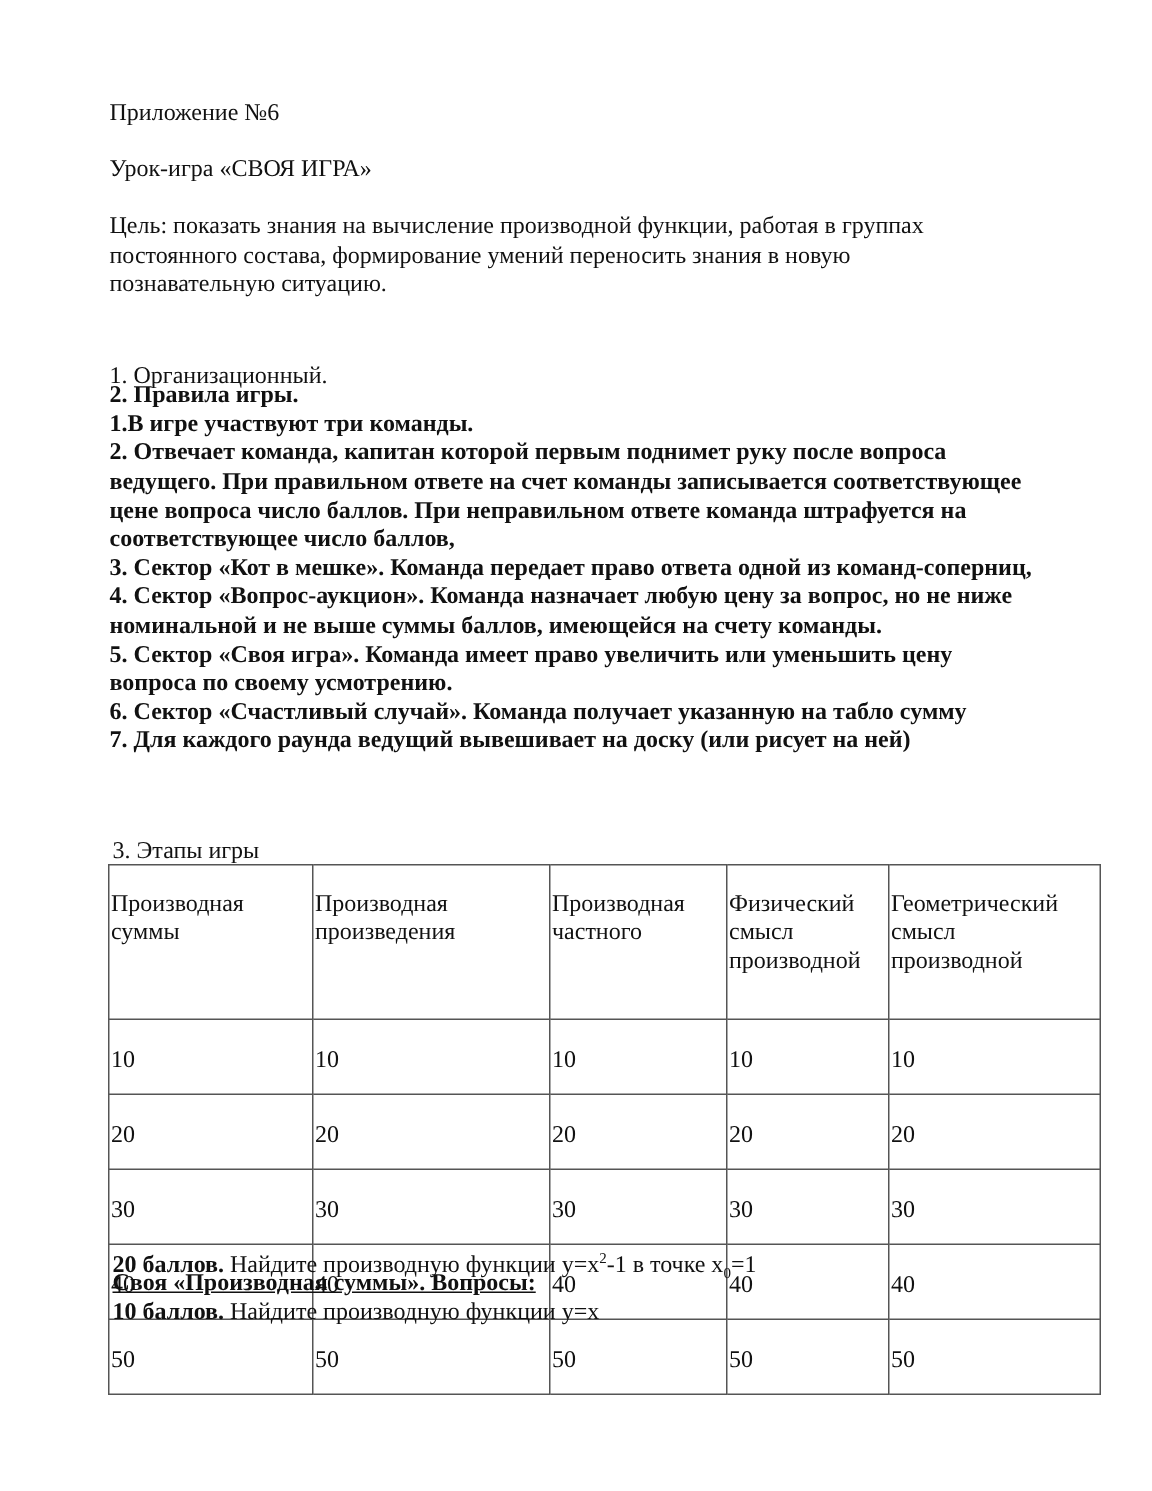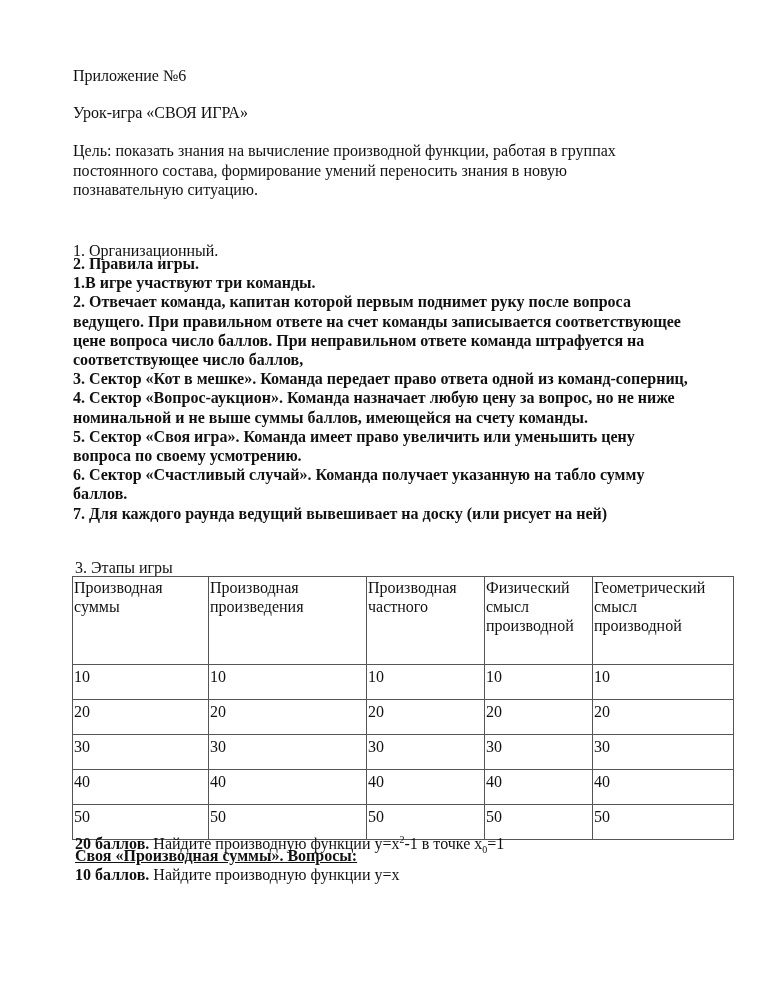--- a/index.html
+++ b/index.html
@@ -39,21 +39,21 @@
     position: absolute;
     left: -1px;
     top: 576px;
     border-collapse: collapse;
     font-size: 16px;
     line-height: 19px;
   }
   table.stages td {
     border: 1.5px solid #555555;
     vertical-align: top;
-    padding: 1px 1px 0 1px;
+    padding: 16px 1px 0 1px;
   }
   table.stages tr.head td { height: 86px; }
   table.stages tr.val td { height: 33px; }
   table.stages tr.val td span { display: block; padding-top: 1px; }
   .b { font-weight: bold; }
   .u { text-decoration: underline; }
   sup, sub { font-size: 10px; line-height: 0; }
 </style>
 </head>
 <body>
@@ -78,21 +78,20 @@
     <div>2. Отвечает команда, капитан которой первым поднимет руку после вопроса</div>
     <div>ведущего. При правильном ответе на счет команды записывается соответствующее</div>
     <div>цене вопроса число баллов. При неправильном ответе команда штрафуется на</div>
     <div>соответствующее число баллов,</div>
     <div>3. Сектор «Кот в мешке». Команда передает право ответа одной из команд-соперниц,</div>
     <div>4. Сектор «Вопрос-аукцион». Команда назначает любую цену за вопрос, но не ниже</div>
     <div>номинальной и не выше суммы баллов, имеющейся на счету команды.</div>
     <div>5. Сектор «Своя игра». Команда имеет право увеличить или уменьшить цену</div>
     <div>вопроса по своему усмотрению.</div>
     <div>6. Сектор «Счастливый случай». Команда получает указанную на табло сумму</div>
-    <div>баллов.</div>
     <div>7. Для каждого раунда ведущий вывешивает на доску (или рисует на ней)</div>
   </div>
 
   <div class="line" style="top:558px; left:2px;">3. Этапы игры</div>
 
   <table class="stages">
     <colgroup>
       <col style="width:136px">
       <col style="width:158px">
       <col style="width:118px">

